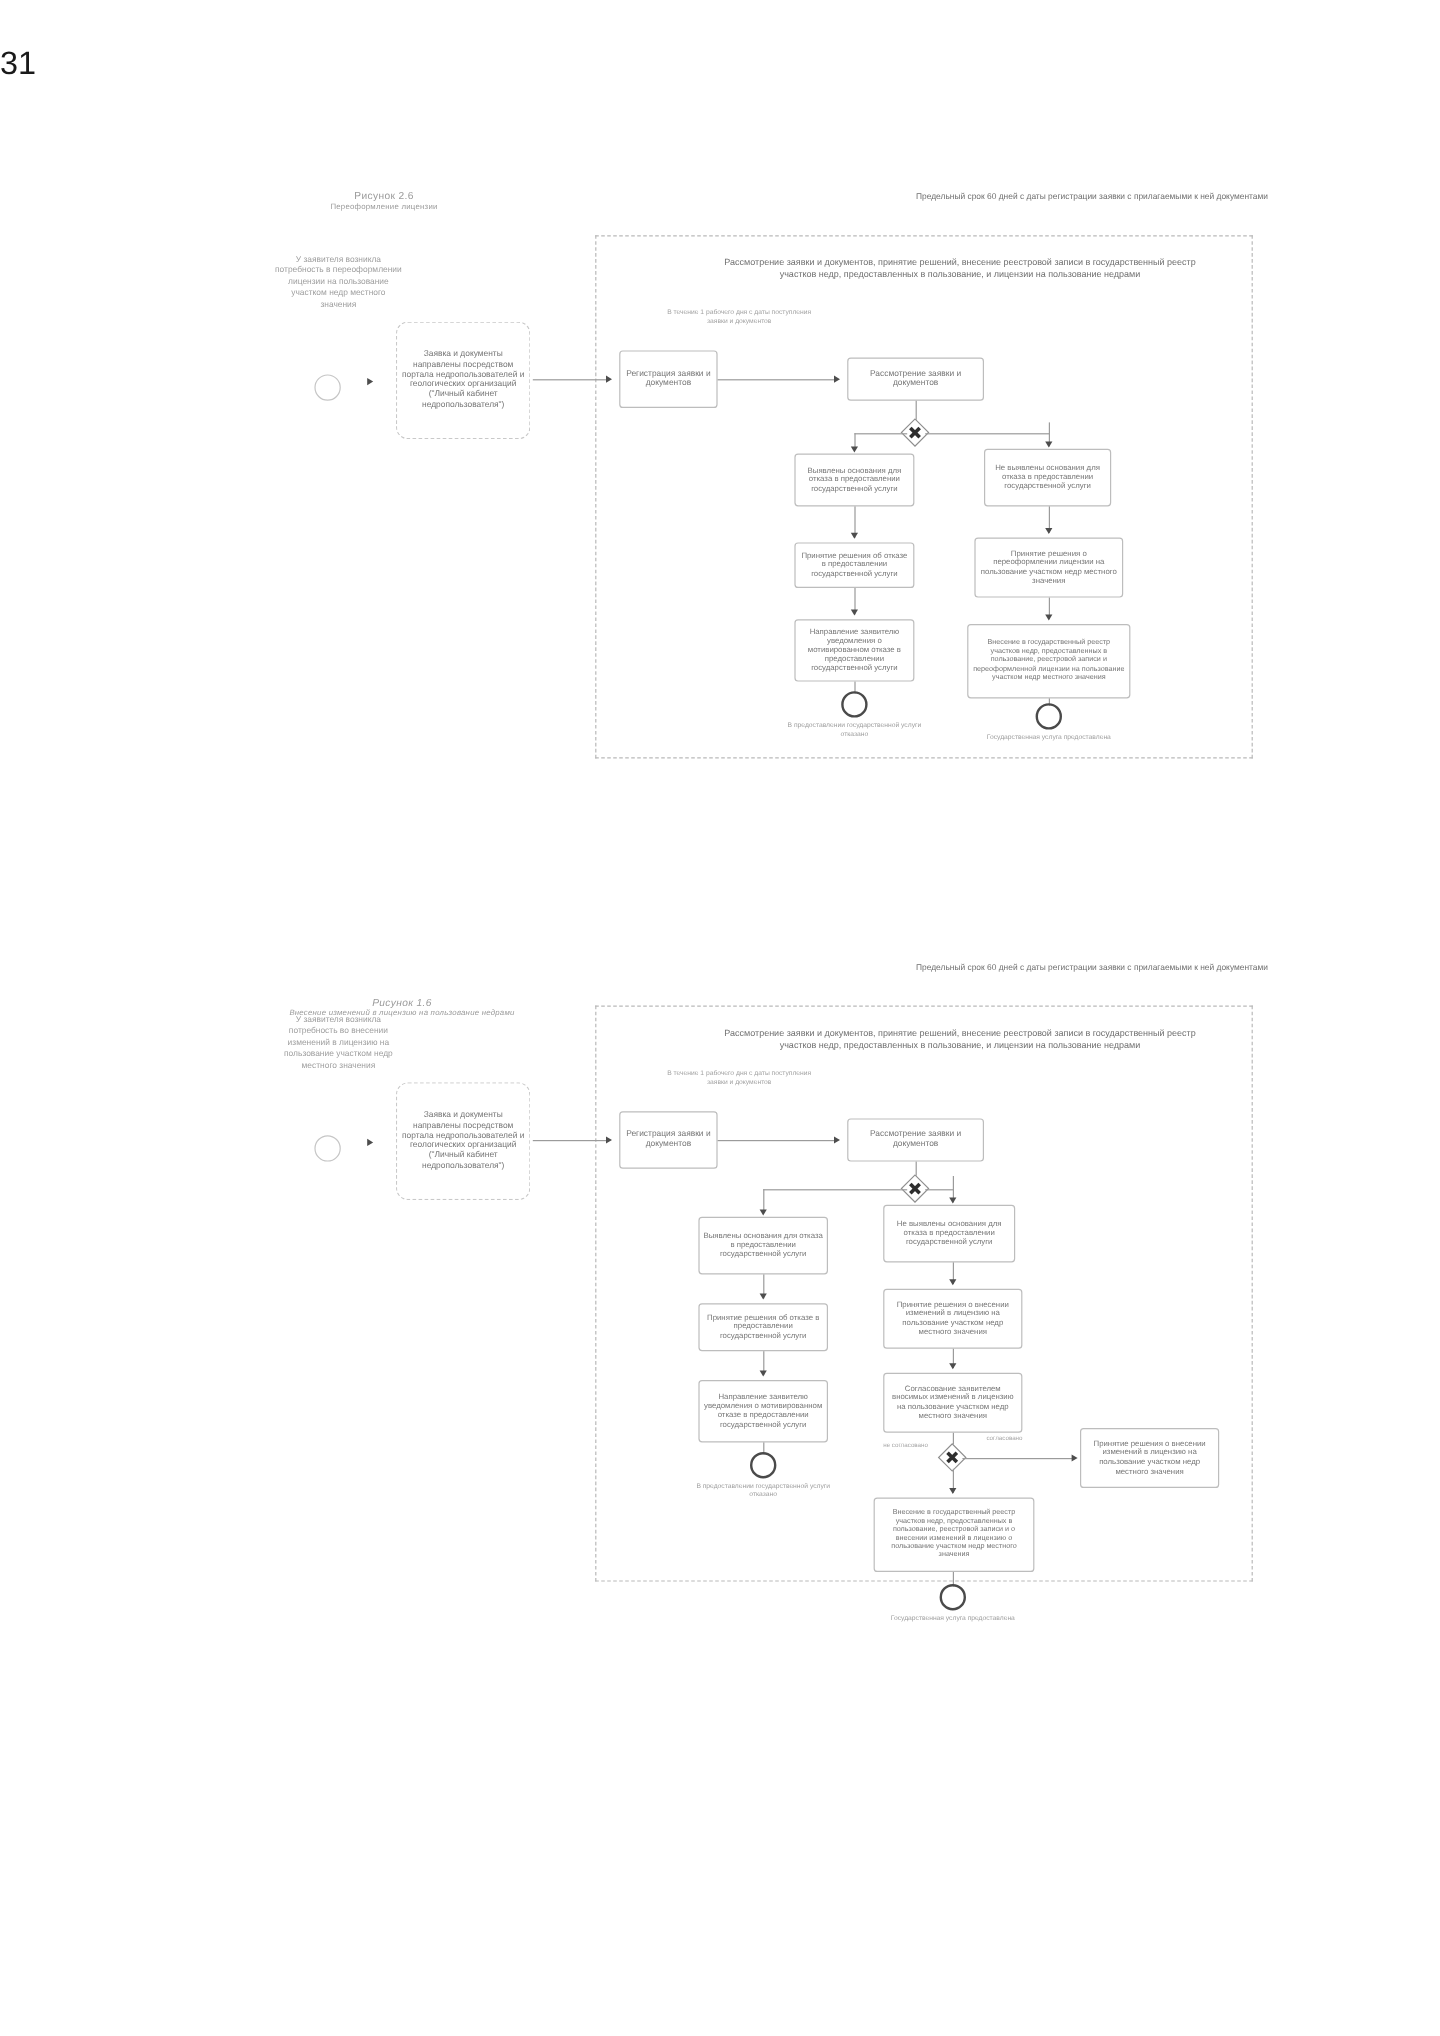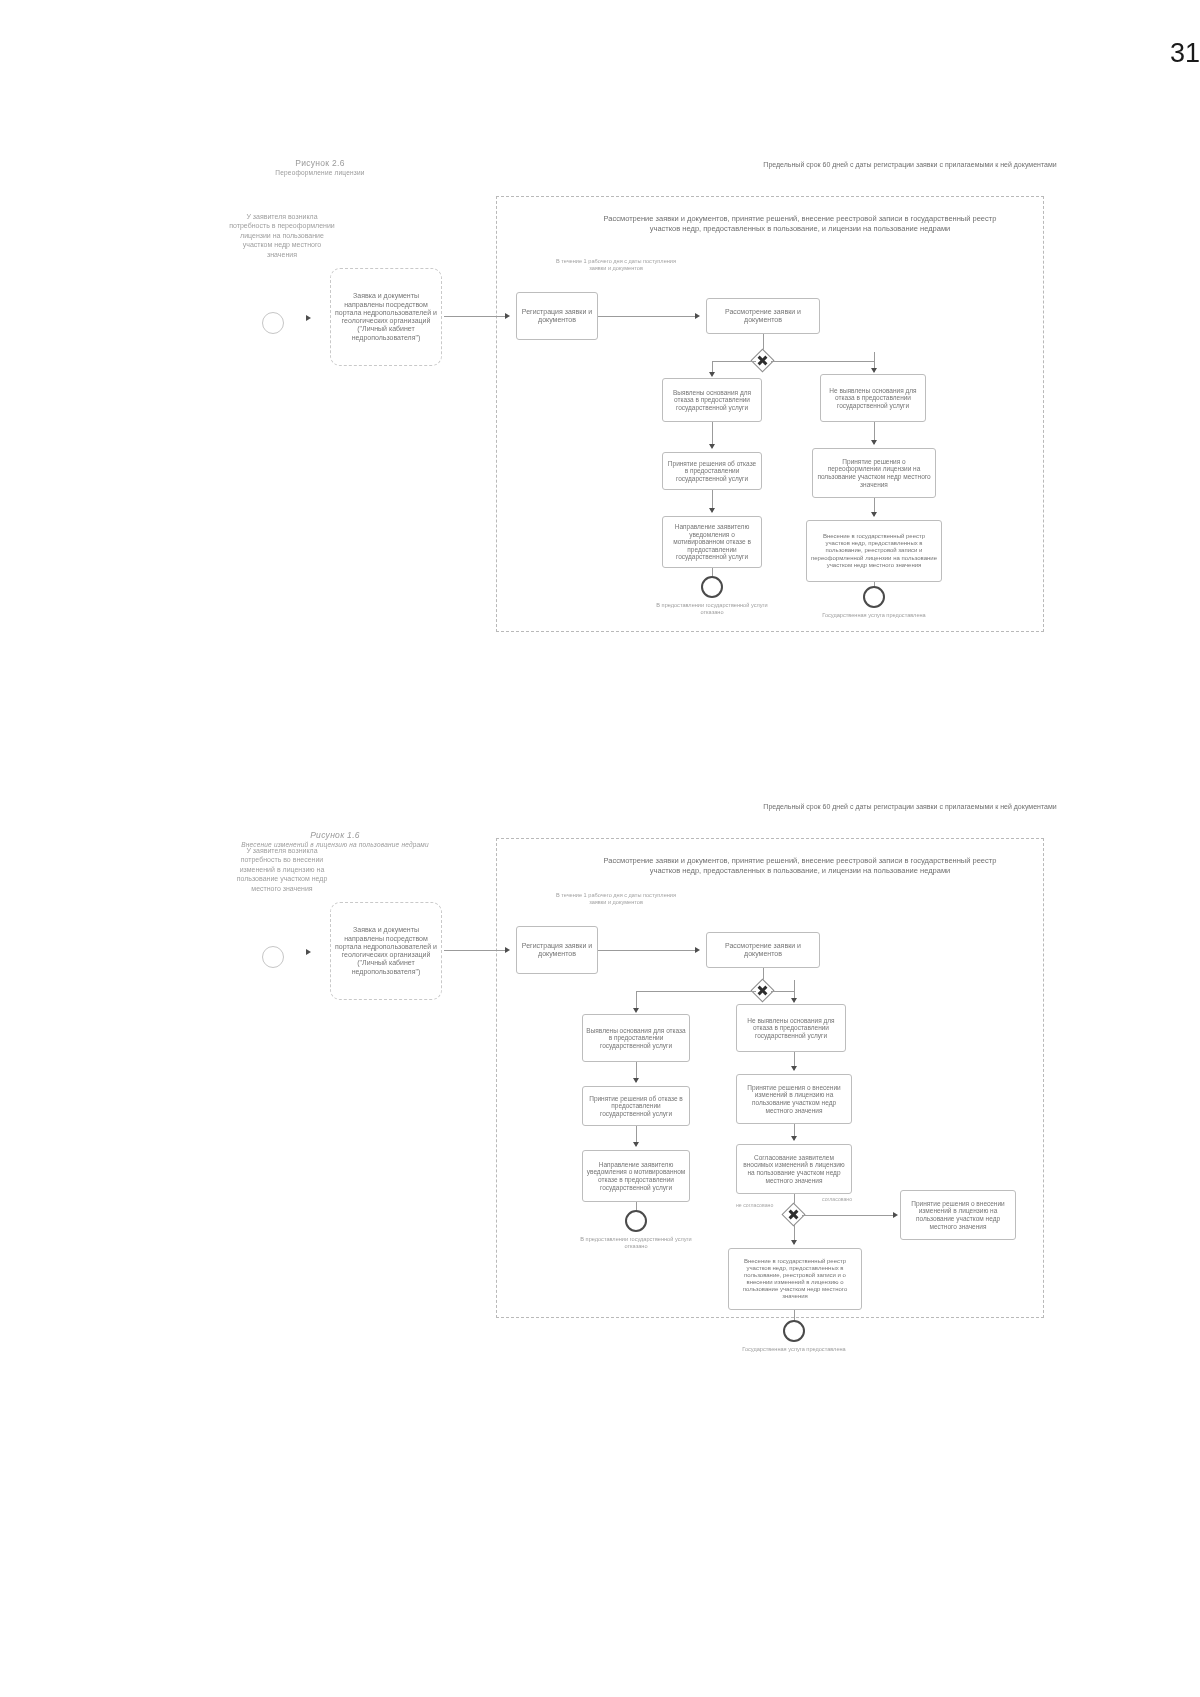--- a/index.html
+++ b/index.html
@@ -14,21 +14,21 @@
     font-family: "Liberation Sans", sans-serif;
     color: #6d6d6d;
     overflow: hidden;
   }
 
   .page-number {
     position: absolute;
     top: 38px;
     left: 0;
     width: 1200px;
-    text-align: right;
+    text-align: left;
     font-size: 27px;
     color: #1a1a1a;
     font-family: "Liberation Sans", sans-serif;
   }
 
   
   .figure {
     position: absolute;
     left: 0;
     width: 1200px;

